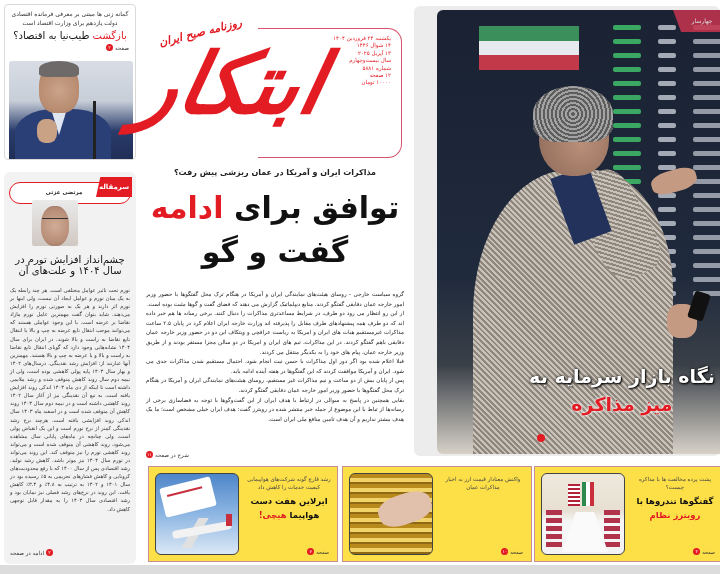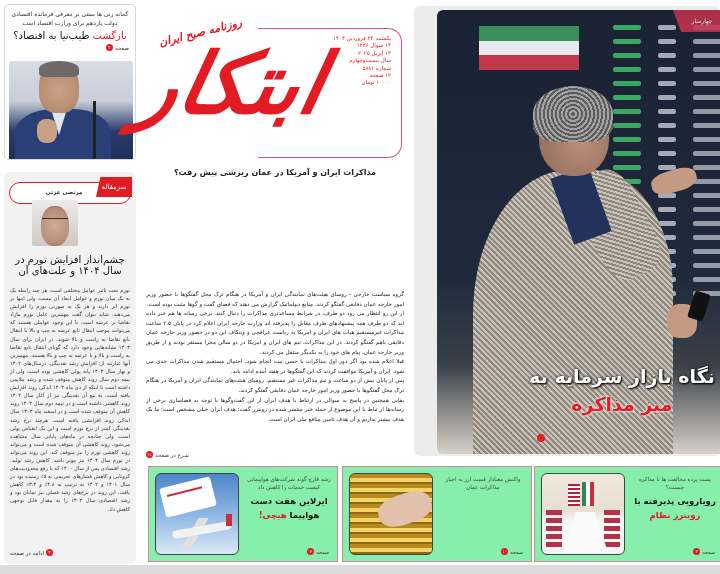--- a/index.html
+++ b/index.html
@@ -20,21 +20,21 @@
     background: linear-gradient(180deg, #d8dde5 0%, #c7ced8 40%, #2a3c6b 70%, #1e2d55 100%); }
   .minister-head { position: absolute; left: 30px; top: 2px; width: 40px; height: 50px; border-radius: 45% 45% 40% 40%; background: radial-gradient(circle at 50% 55%, #caa48a 0%, #b88c70 60%, #8f6a55 100%); }
   .minister-hair { position: absolute; left: 30px; top: 0px; width: 40px; height: 16px; border-radius: 50% 50% 20% 20%; background: #6e6a69; }
   .minister-suit { position: absolute; left: 6px; top: 48px; width: 96px; height: 60px; border-radius: 40% 40% 0 0; background: #2b3f77; }
   .minister-shirt { position: absolute; left: 42px; top: 48px; width: 16px; height: 26px; background: #dfe6ef; clip-path: polygon(0 0, 100% 0, 50% 100%); }
   .minister-hand { position: absolute; left: 28px; top: 58px; width: 20px; height: 24px; border-radius: 40%; background: #c9a285; }
   .mic { position: absolute; left: 84px; top: 40px; width: 3px; height: 60px; background: #222; }
 
   .editorial { position: absolute; left: 4px; top: 172px; width: 132px; height: 392px; background: #f2f2f2; border-radius: 6px; }
   .ed-header { position: absolute; left: 5px; top: 10px; width: 122px; height: 22px; border: 1.2px solid #e31b23; border-radius: 12px; background: #fff; }
-  .ed-tag { position: absolute; right: -2px; top: -6px; width: 36px; height: 20px; background: #e31b23; color: #fff; font-size: 7px; font-weight: normal; text-align: center; line-height: 20px; clip-path: polygon(12% 0, 100% 0, 100% 100%, 0 100%); }
+  .ed-tag { position: absolute; right: -2px; top: -6px; width: 36px; height: 20px; background: #e31b23; color: #fff; font-size: 7px; font-weight: bold; text-align: center; line-height: 20px; clip-path: polygon(12% 0, 100% 0, 100% 100%, 0 100%); }
   .ed-author { position: absolute; left: 24px; top: 6px; width: 60px; font-size: 5.5px; text-align: center; color: #222; font-weight: bold; }
   .ed-photo { position: absolute; left: 28px; top: 28px; width: 46px; height: 46px; background: linear-gradient(180deg, #eaeaea, #d0c8c2); border-radius: 2px; overflow: hidden; }
   .ed-face { position: absolute; left: 9px; top: 6px; width: 28px; height: 40px; border-radius: 45%; background: radial-gradient(circle at 50% 50%, #d1ad96 0%, #b68c76 70%, #8e6b5a 100%); }
   .ed-glasses { position: absolute; left: 10px; top: 18px; width: 26px; height: 5px; border-top: 1.5px solid #333; }
   .ed-title { position: absolute; left: 4px; top: 82px; width: 124px; font-size: 10px; font-weight: normal; color: #111; text-align: center; line-height: 11px; }
   .ed-body { position: absolute; left: 6px; top: 114px; width: 120px; font-size: 5.2px; color: #333; text-align: justify; line-height: 8.1px; }
   .ed-cont { position: absolute; left: 6px; bottom: 8px; display: flex; align-items: center; gap: 2px; font-size: 5.5px; color: #333; }
 
   
   .center-col { position: absolute; left: 140px; top: 0; width: 270px; height: 460px; }
@@ -76,21 +76,21 @@
   .phone { position: absolute; left: 254px; top: 282px; width: 16px; height: 28px; background: #111; border-radius: 3px; transform: rotate(18deg); }
   .phone-hand { position: absolute; left: 230px; top: 294px; width: 30px; height: 34px; border-radius: 40%; background: #c49a82; }
   .photo-headline { position: absolute; left: 80px; top: 352px; width: 210px; text-align: center; font-size: 19px; font-weight: bold; color: #fff; line-height: 28px;
     text-shadow: 0 0 3px #000, 1px 1px 2px #000; }
   .photo-headline .red { color: #e31b23; text-shadow: 0 0 3px #fff, 0 0 2px #fff; }
   .photo-page-ref { position: absolute; left: 100px; top: 424px; width: 8px; height: 8px; border-radius: 50%; background: #e31b23; }
   .corner-tag { position: absolute; right: 0; top: 0; width: 58px; height: 22px; background: #c8344f; opacity: .85; clip-path: polygon(0 0, 100% 0, 100% 100%, 14% 100%); color: #fff; font-size: 6px; text-align: center; line-height: 22px; }
 
   
   .bottom-row { position: absolute; left: 146px; top: 466px; width: 574px; height: 98px; }
-  .btm-card { position: absolute; top: 0; width: 190px; height: 96px; border: 1px solid #c98d98; background: #86efac; }
+  .btm-card { position: absolute; top: 0; width: 190px; height: 96px; border: 1px solid #c98d98; background: #fde047; }
   .btm-card.c1 { left: 388px; }
   .btm-card.c2 { left: 196px; }
   .btm-card.c3 { left: 2px; }
   .btm-photo { position: absolute; left: 6px; top: 6px; width: 84px; height: 82px; border-radius: 6px; overflow: hidden; border: 1px solid #444; }
   .btm-text { position: absolute; left: 94px; top: 8px; width: 92px; text-align: center; direction: rtl; }
   .btm-kicker { font-size: 5.5px; color: #444; line-height: 8px; }
   .btm-title { font-size: 8.5px; font-weight: bold; color: #111; line-height: 14px; margin-top: 3px; }
   .btm-title .red { color: #e31b23; }
   .btm-ref { position: absolute; right: 8px; bottom: 6px; display: flex; align-items: center; gap: 2px; font-size: 5px; color: #333; direction: rtl; }
 
@@ -166,20 +166,24 @@
         </div>
       </div>
       <div class="logo">
         <div class="logo-sub">روزنامه صبح ایران</div>
         <div class="logo-text">ابتکار</div>
       </div>
     </div>
 
     <div class="kicker">مذاکرات ایران و آمریکا در عمان ریزشی پیش رفت؟</div>
     <div class="headline">
+      <div>
+        <span>توافق برای </span><span class="red">ادامه</span>
+      </div>
+      <div>گفت و گو</div>
     </div>
     <div class="article">
       <p>گروه سیاست خارجی - روسای هیئت‌های نمایندگی ایران و آمریکا در هنگام ترک محل گفتگوها با حضور وزیر امور خارجه عمان دقایقی گفتگو کردند. منابع دیپلماتیک گزارش می دهند که فضای گفت و گوها مثبت بوده است.</p>
       <p>از این رو انتظار می رود دو طرف، در شرایط مساعدتری مذاکرات را دنبال کنند. برخی رسانه ها هم خبر داده اند که دو طرف همه پیشنهادهای طرف مقابل را پذیرفته اند وزارت خارجه ایران اعلام کرد در پایان ۲.۵ ساعت مذاکرات غیرمستقیم هیات های ایران و امریکا به ریاست عراقچی و ویتکاف این دو در حضور وزیر خارجه عمان دقایقی باهم گفتگو کردند. در این مذاکرات، تیم های ایران و امریکا در دو سالن مجزا مستقر بودند و از طریق وزیر خارجه عمان، پیام های خود را به یکدیگر منتقل می کردند.</p>
       <p>قبلا اعلام شده بود اگر دور اول مذاکرات با حسن نیت انجام شود، احتمال مستقیم شدن مذاکرات جدی می شود. ایران و آمریکا موافقت کردند که این گفتگوها در هفته آینده ادامه یابد.</p>
       <p>پس از پایان بیش از دو ساعت و نیم مذاکرات غیر مستقیم، روسای هیئت‌های نمایندگی ایران و آمریکا در هنگام ترک محل گفتگوها با حضور وزیر امور خارجه عمان دقایقی گفتگو کردند.</p>
       <p>بقایی همچنین در پاسخ به سوالی در ارتباط با هدف ایران از این گفت‌وگوها با توجه به فضاسازی برخی از رسانه‌ها از تباط با این موضوع از جمله خبر منتشر شده در رویترز گفت: هدف ایران خیلی مشخص است؛ ما یک هدف بیشتر نداریم و آن هدف تامین منافع ملی ایران است.</p>
     </div>
     <div class="cont-ref" style="direction:ltr;">
       <span class="page-dot">۱۱</span>
@@ -318,21 +322,21 @@
       <div class="btm-photo ph-table">
         <div class="chairs-l"></div>
           <div class="chairs-r"></div>
         <div class="table-top"></div>
         <div class="flag-us"></div>
         <div class="flag-ir"></div>
       </div>
       <div class="btm-text">
         <div class="btm-kicker">پشت پرده مخالفت ها با مذاکره چیست؟</div>
         <div class="btm-title">
-          <div>رویارویی پذیرفته با</div>
+          <div>گفتگوها تندروها با</div>
           <div class="red">رویترز نظام</div>
         </div>
       </div>
       <div class="btm-ref">
         <span>صفحه</span>
         <span class="page-dot">۲</span>
       </div>
     </div>
 
     <div class="btm-card c2">

